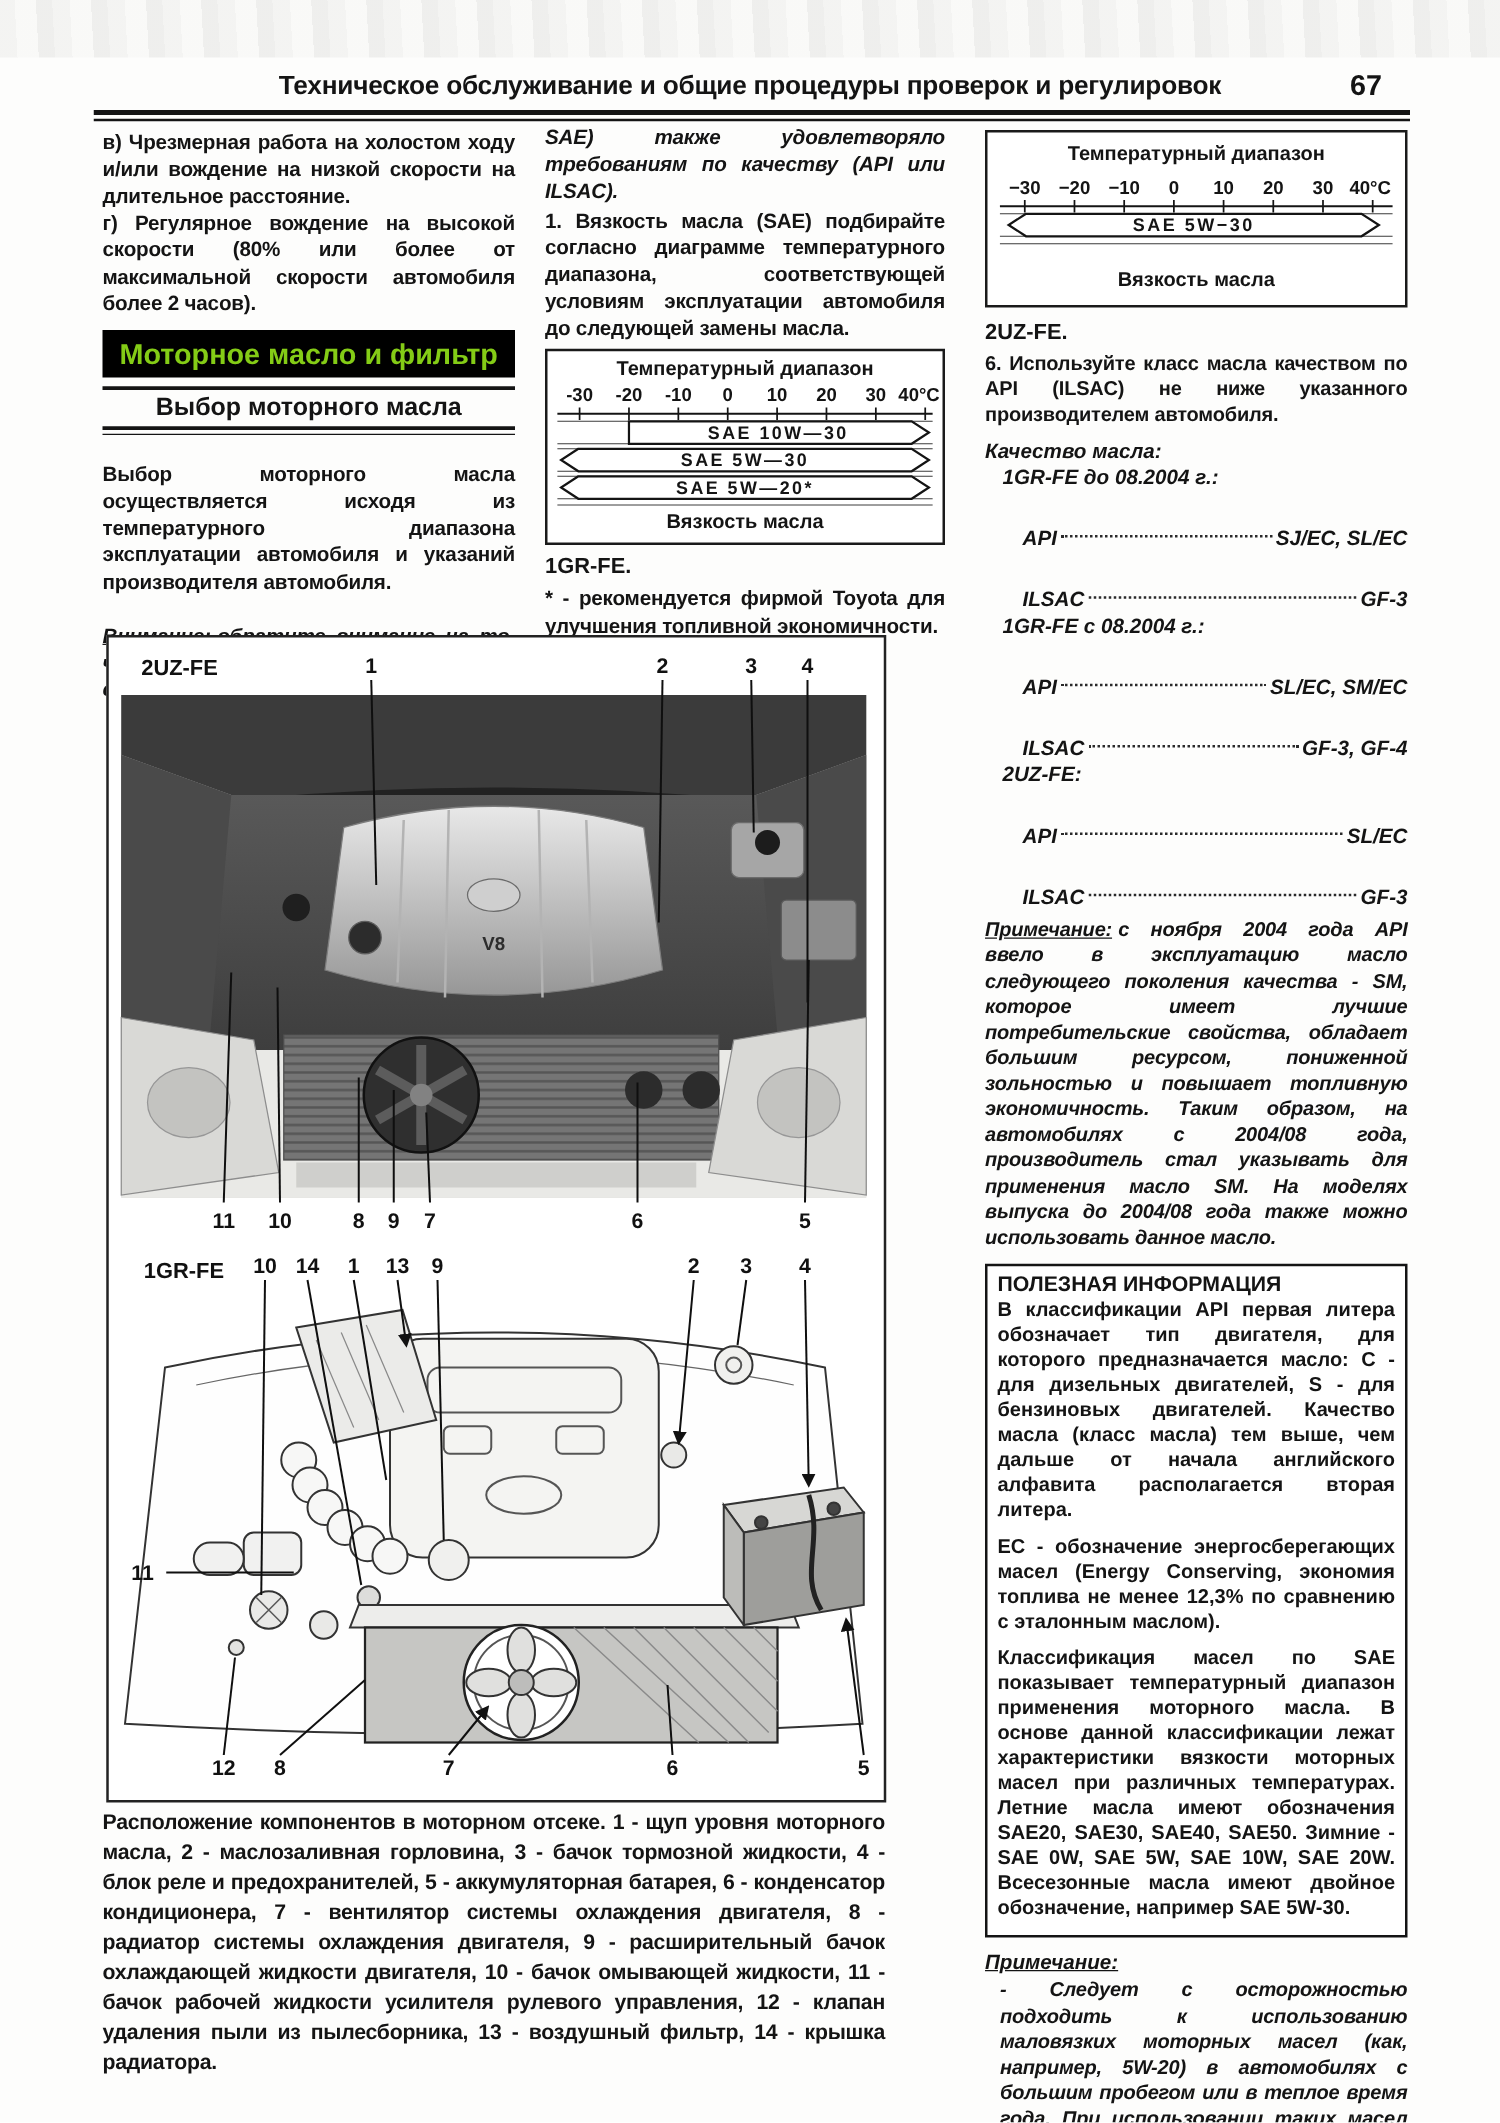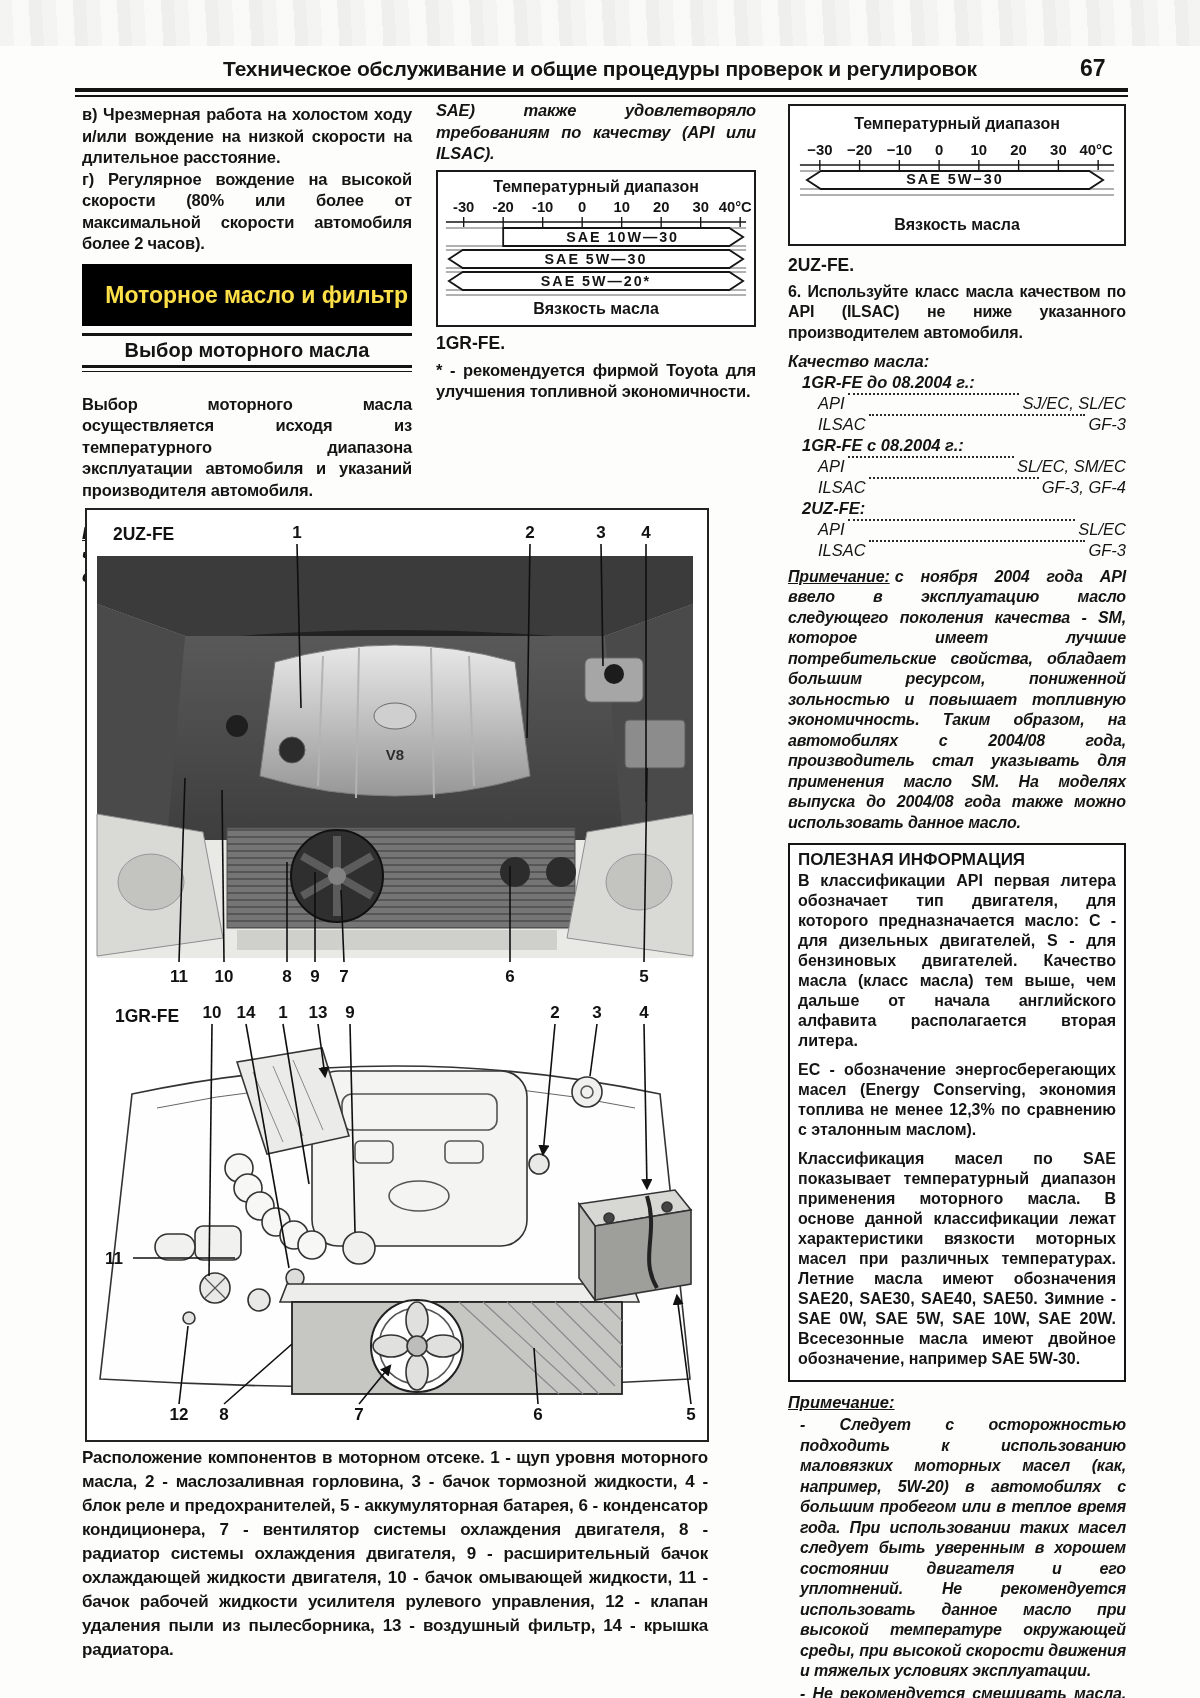--- a/index.html
+++ b/index.html
@@ -13,38 +13,38 @@
   .it{font-style:italic;}
   .hdr-title{left:0;right:0;top:57px;text-align:center;font-size:21px;font-weight:700;letter-spacing:-0.2px;}
   .hdr-page{left:1080px;top:55px;font-size:23px;font-weight:700;}
   .hdr-rule1{left:75px;top:88px;width:1053px;height:4px;background:#141414;}
   .hdr-rule2{left:75px;top:95px;width:1053px;height:2px;background:#141414;}
   .col{position:absolute;}
   #col-left{left:82px;top:104px;width:330px;}
   #col-mid{left:436px;top:100px;width:320px;}
   #col-right{left:788px;top:104px;width:338px;}
   .rc{font-size:16px;line-height:20.5px;}
-  .banner{margin-top:9px;background:#000;color:#fde047;text-align:right;
-          font-size:23px;line-height:26px;font-weight:700;padding:18px 4px;}
+  .banner{margin-top:9px;background:#000;color:#84cc16;text-align:center;
+          font-size:23px;line-height:26px;font-weight:700;padding:6px 4px;}
   .sec-wrap{margin-top:7px;border-top:3px solid #141414;border-bottom:3px solid #141414;padding:3px 0;}
   .sec-head{text-align:center;font-size:20px;font-weight:700;}
   .sec-thin{height:1px;background:#141414;margin-top:3px;}
   .mt6{margin-top:6px;} .mt8{margin-top:22px;} .mt10{margin-top:10px;}
   .note-label{font-style:italic;font-weight:700;text-decoration:underline;margin-right:5px;}
   .engine-lbl{font-size:17.5px;font-weight:700;margin-top:6px;}
   .chart-box{border:2px solid #1a1a1a;background:#fff;margin-top:5px;}
   .chart-title{text-align:center;font-weight:700;font-size:16px;padding:6px 0 2px;}
   .chart-footer{text-align:center;font-weight:700;font-size:16px;padding:2px 0 7px;}
   .chart-svg{display:block;width:100%;}
   .ctick{font:bold 15px "Liberation Sans","DejaVu Sans",sans-serif;fill:#141414;}
   .cbar{font:bold 14.5px "Liberation Sans","DejaVu Sans",sans-serif;fill:#141414;letter-spacing:2px;}
   .q-title{font-style:italic;font-weight:700;margin-top:8px;font-size:16.5px;}
   .q-group{font-style:italic;font-weight:700;margin-left:14px;font-size:16.5px;line-height:21px;}
-  .q-row{display:flex;align-items:flex-start;margin-left:30px;font-style:italic;font-weight:400;
-         font-size:16.5px;line-height:21px;}
+  .q-row{display:flex;align-items:center;margin-left:30px;font-style:italic;font-weight:700;
+         font-size:16.5px;line-height:21px;margin-top:28px;}
   .q-dots{flex:1;border-bottom:2.5px dotted #2a2a2a;margin:0 3px 4px;}
   .info-box{margin-top:10px;border:2px solid #141414;padding:5px 8px 2px;background:#fff;}
   .info-title{font-size:17px;font-weight:700;}
   .info-p{margin:0 0 9px;text-align:justify;font-weight:700;font-size:16px;line-height:20px;}
   .note-item{padding-left:12px;margin-top:2px;}
   .diagram-frame{position:absolute;left:85px;top:508px;width:620px;height:930px;
                  border:2px solid #222;background:#fff;}
   .figsvg{position:absolute;left:0;display:block;}
   .callout{font:bold 17px "Liberation Sans","DejaVu Sans",sans-serif;fill:#111;}
   .figlbl{font:bold 17.5px "Liberation Sans","DejaVu Sans",sans-serif;fill:#111;}
@@ -71,20 +71,21 @@
     </div>
     <div class="sec-thin"></div>
     <div class="t mt8">Выбор моторного масла осуществляется исходя из температурного диапазона эксплуатации автомобиля и указаний производителя автомобиля.</div>
     <div class="t it mt8">
       <span class="note-label">Внимание:</span><span>обратите внимание на то, чтобы выбранное масло с соответствующей вязкостью (по</span>
     </div>
   </div>
 
   <div class="col" id="col-mid">
     <div class="t it">SAE) также удовлетворяло требованиям по качеству (API или ILSAC).</div>
+    <div class="t" style="margin-top:2px">1. Вязкость масла (SAE) подбирайте согласно диаграмме температурного диапазона, соответствующей условиям эксплуатации автомобиля до следующей замены масла.</div>
 
     <div class="chart-box">
       <div class="chart-title">Температурный диапазон</div>
       <svg class="chart-svg" viewBox="0 0 320 100" height="100" preserveAspectRatio="none">
         <g>
           <text class="ctick" x="26" y="14" text-anchor="middle">-30</text>
           <text class="ctick" x="66" y="14" text-anchor="middle">-20</text>
           <text class="ctick" x="106" y="14" text-anchor="middle">-10</text>
           <text class="ctick" x="146" y="14" text-anchor="middle">0</text>
           <text class="ctick" x="186" y="14" text-anchor="middle">10</text>

